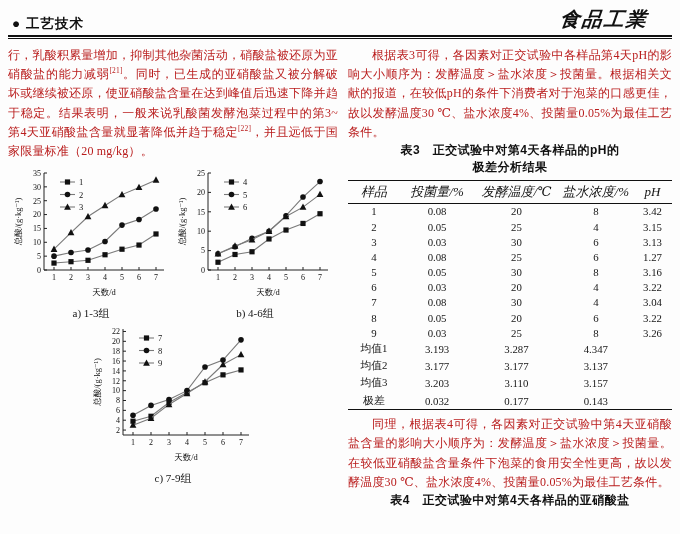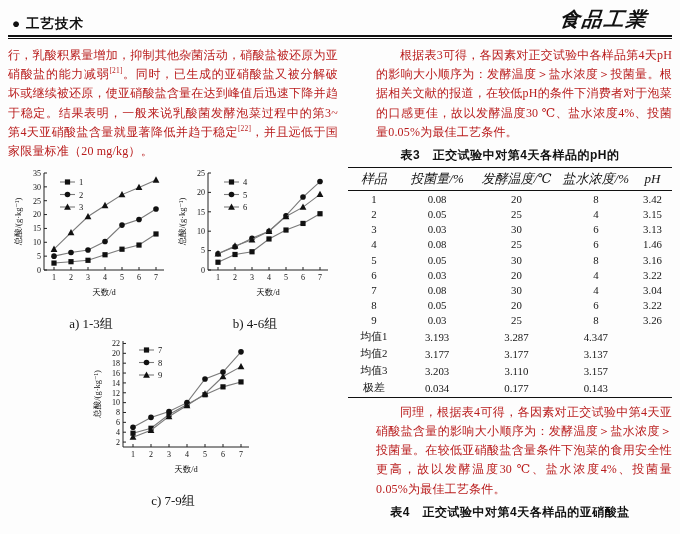--- a/index.html
+++ b/index.html
@@ -23,37 +23,37 @@
   }
   .double-rule { margin-top:2px; border-top:2px solid #111; height:4px; border-bottom:1.2px solid #111; }
   
   .columns { display:flex; gap:10px; margin-top:7px; }
   .col-left  { width:330px; }
   .col-right { width:324px; }
   .para {
     font-size:12px; line-height:1.6; text-align:justify; color:#b91c1c;
     letter-spacing:0.2px;
   }
-  .para.indent { text-indent:2em;margin-left:28px; }
+  .para.indent { text-indent:2em; }
   sup { font-size:0.62em; vertical-align:super; line-height:0; }
   
   .figure { margin-top:6px; }
   .chart-row1 { display:flex; justify-content:space-between; padding:0 2px; }
   .chart-row2 { display:flex; justify-content:center; margin-top:2px; }
   .chart { display:flex; flex-direction:column; align-items:center; }
   .chart svg text { font-family:"Liberation Serif","DejaVu Serif",serif; fill:#111; }
-  .chart-caption { font-size:13px; margin-top:17px; color:#161616; }
+  .chart-caption { font-size:11px; margin-top:8px; color:#161616; }
   .figure-caption {
     text-align:center; font-family:"Liberation Sans","DejaVu Sans",sans-serif;
     font-weight:bold; font-size:12.5px; margin-top:7px; letter-spacing:1px;
   }
   
   .table-title {
     text-align:center; font-family:"Liberation Sans","DejaVu Sans",sans-serif;
-    font-weight:bold; font-size:12px; line-height:1.45; margin-top:5px; letter-spacing:0.5px;
+    font-weight:bold; font-size:12px; line-height:1.45; letter-spacing:0.5px;
   }
   table.rtable {
     width:100%; border-collapse:collapse; table-layout:fixed;
     font-size:10.8px; margin-top:3px;
   }
   table.rtable th {
     font-weight:normal; font-style:italic; font-size:13px;
     border-top:1.6px solid #111; border-bottom:0.9px solid #111;
     padding:2px 0 2px 0; text-align:center;
   }
@@ -297,20 +297,21 @@
           </div>
         </div>
       </div>
     </div>
 
     <div class="col-right">
       <div class="para indent">根据表3可得，各因素对正交试验中各样品第4天pH的影响大小顺序为：发酵温度＞盐水浓度＞投菌量。根据相关文献的报道，在较低pH的条件下消费者对于泡菜的口感更佳，故以发酵温度30 ℃、盐水浓度4%、投菌量0.05%为最佳工艺条件。</div>
 
       <div class="table-title">
         <div>表3　正交试验中对第4天各样品的pH的</div>
+        <div>极差分析结果</div>
       </div>
 
       <table class="rtable">
         <colgroup>
           <col style="width:16%">
             <col style="width:23%">
             <col style="width:26%">
             <col style="width:23%">
             <col style="width:12%">
         </colgroup>
@@ -343,21 +344,21 @@
               <td>0.03</td>
               <td>30</td>
               <td>6</td>
               <td>3.13</td>
             </tr>
             <tr>
               <td>4</td>
               <td>0.08</td>
               <td>25</td>
               <td>6</td>
-              <td>1.46</td>
+              <td>1.27</td>
             </tr>
             <tr>
               <td>5</td>
               <td>0.05</td>
               <td>30</td>
               <td>8</td>
               <td>3.16</td>
             </tr>
             <tr>
               <td>6</td>
@@ -403,21 +404,21 @@
             </tr>
             <tr>
               <td>均值3</td>
               <td>3.203</td>
               <td>3.110</td>
               <td>3.157</td>
               <td></td>
             </tr>
             <tr>
               <td>极差</td>
-              <td>0.034</td>
+              <td>0.032</td>
               <td>0.177</td>
               <td>0.143</td>
               <td></td>
             </tr>
           </tbody>
       </table>
 
       <div class="para indent" style="margin-top:5px">同理，根据表4可得，各因素对正交试验中第4天亚硝酸盐含量的影响大小顺序为：发酵温度＞盐水浓度＞投菌量。在较低亚硝酸盐含量条件下泡菜的食用安全性更高，故以发酵温度30 ℃、盐水浓度4%、投菌量0.05%为最佳工艺条件。</div>
 
       <div class="table-title">

